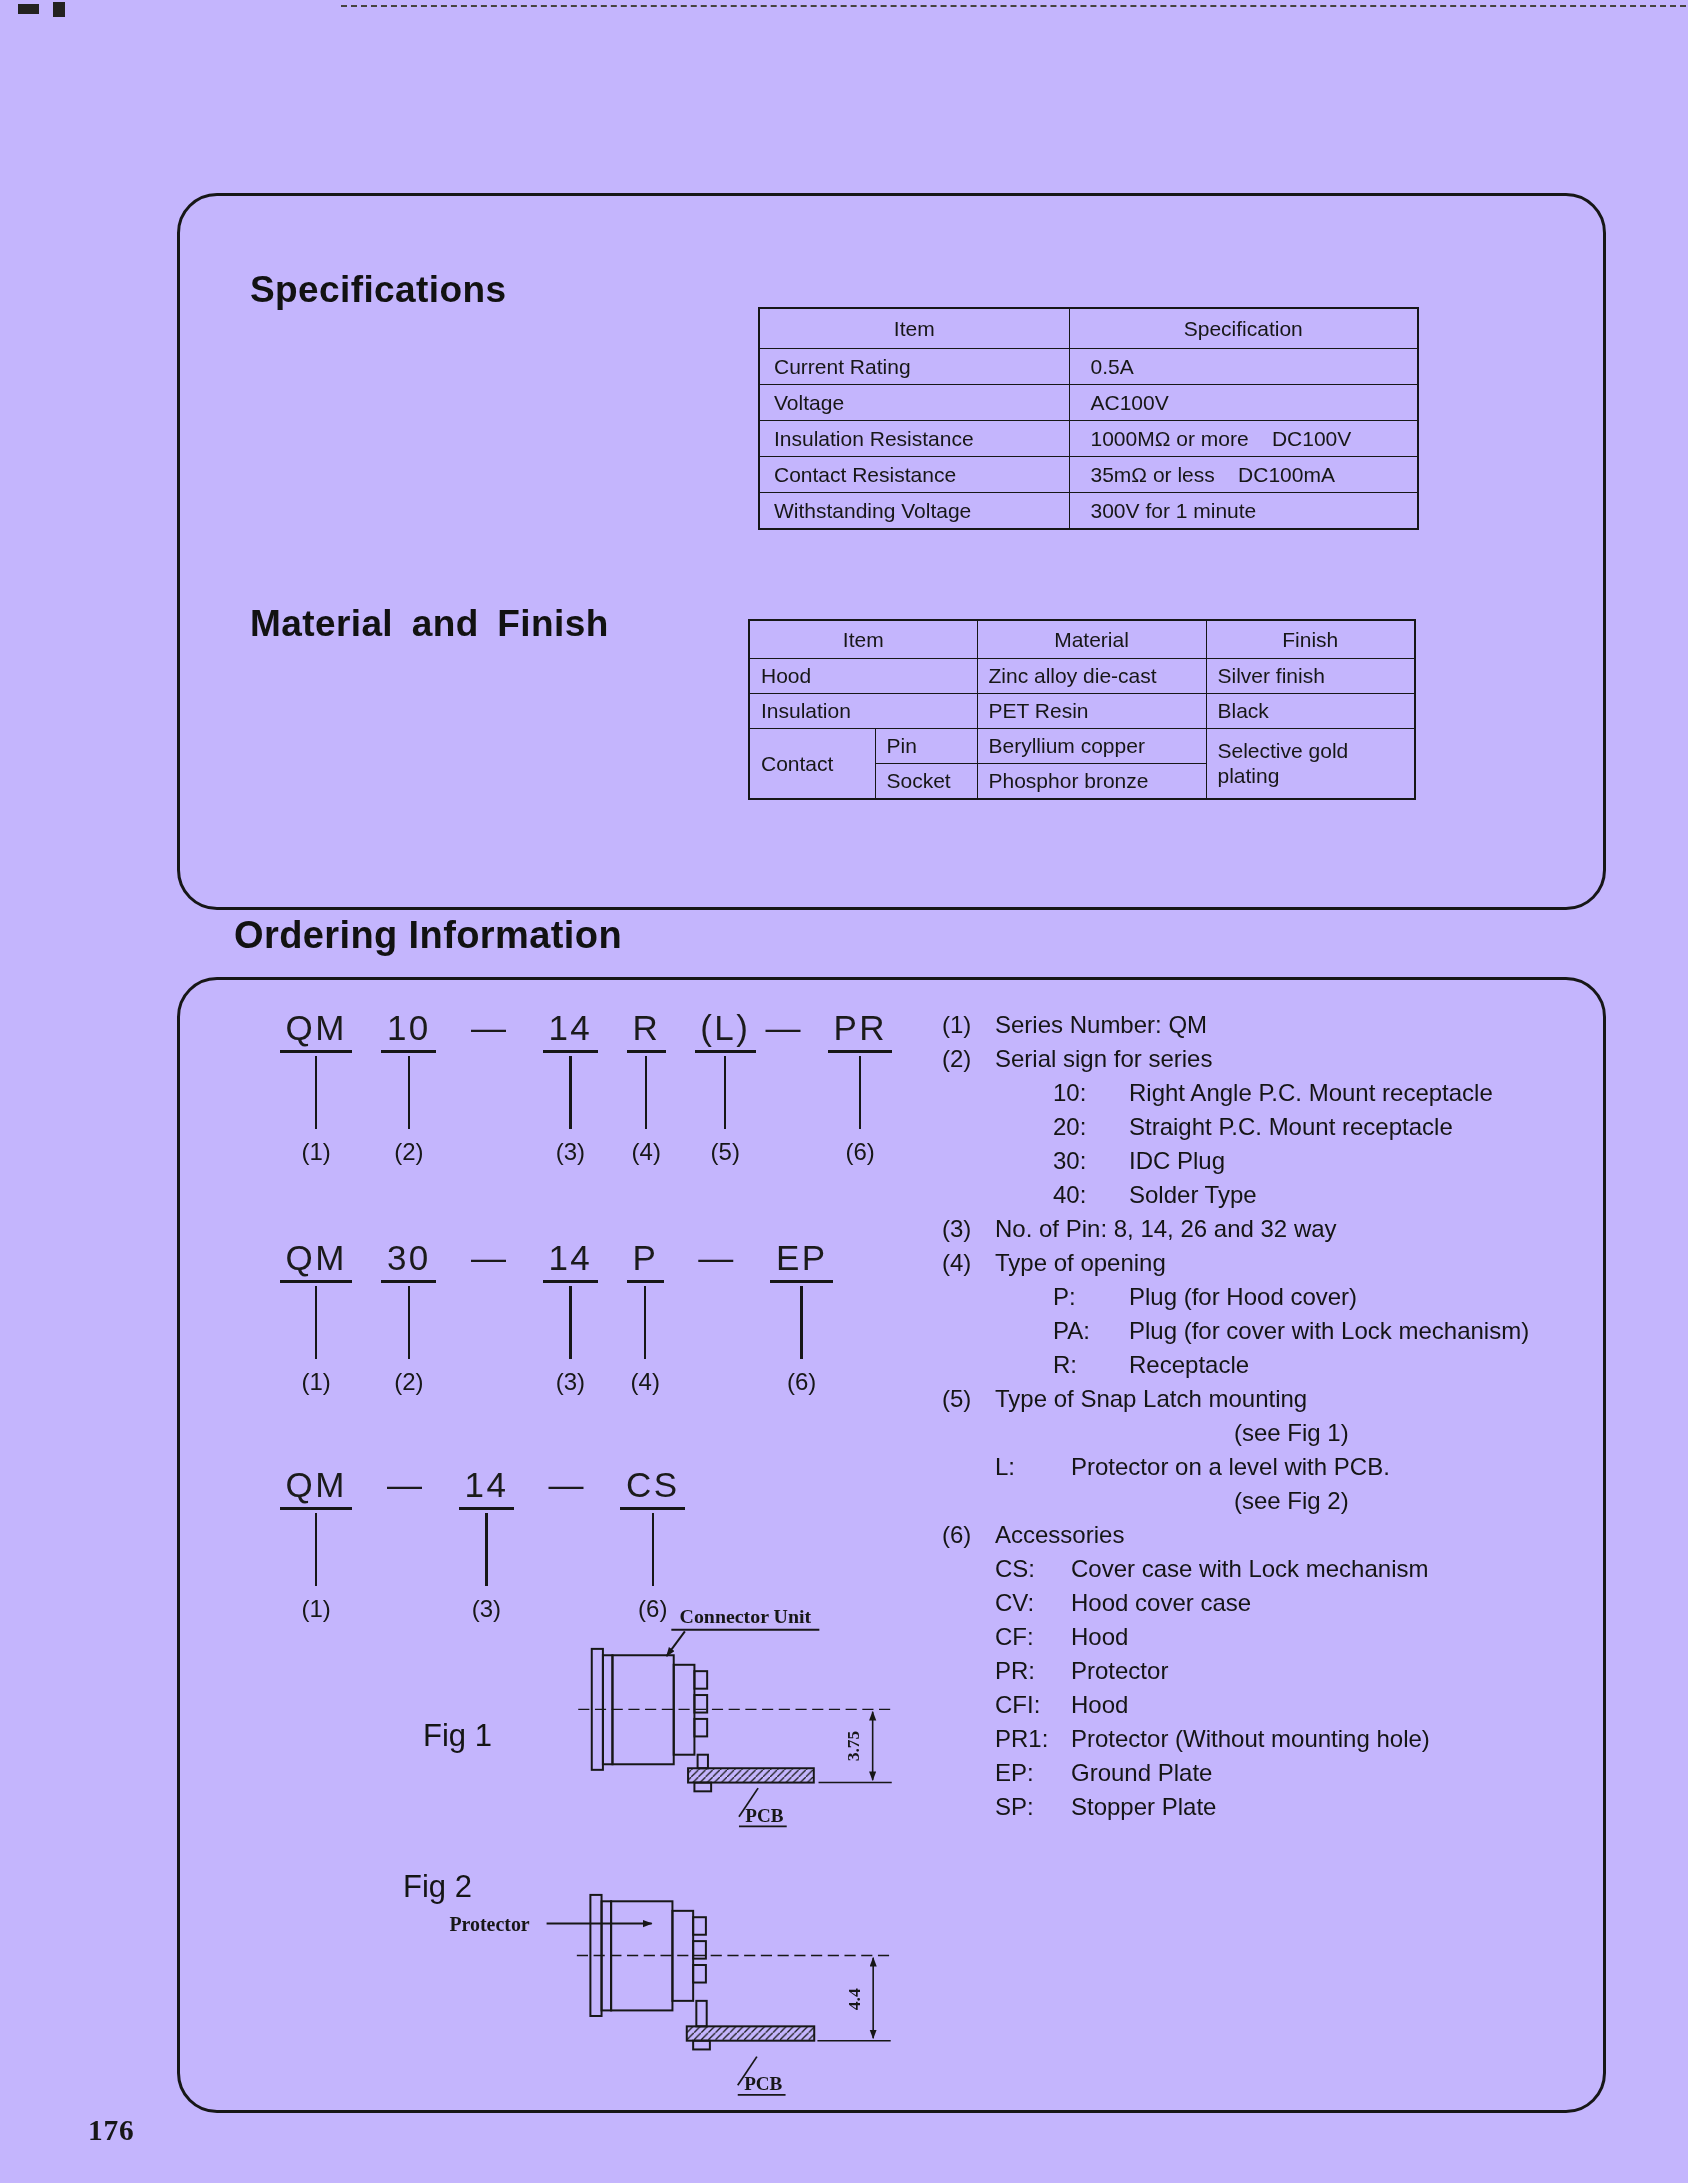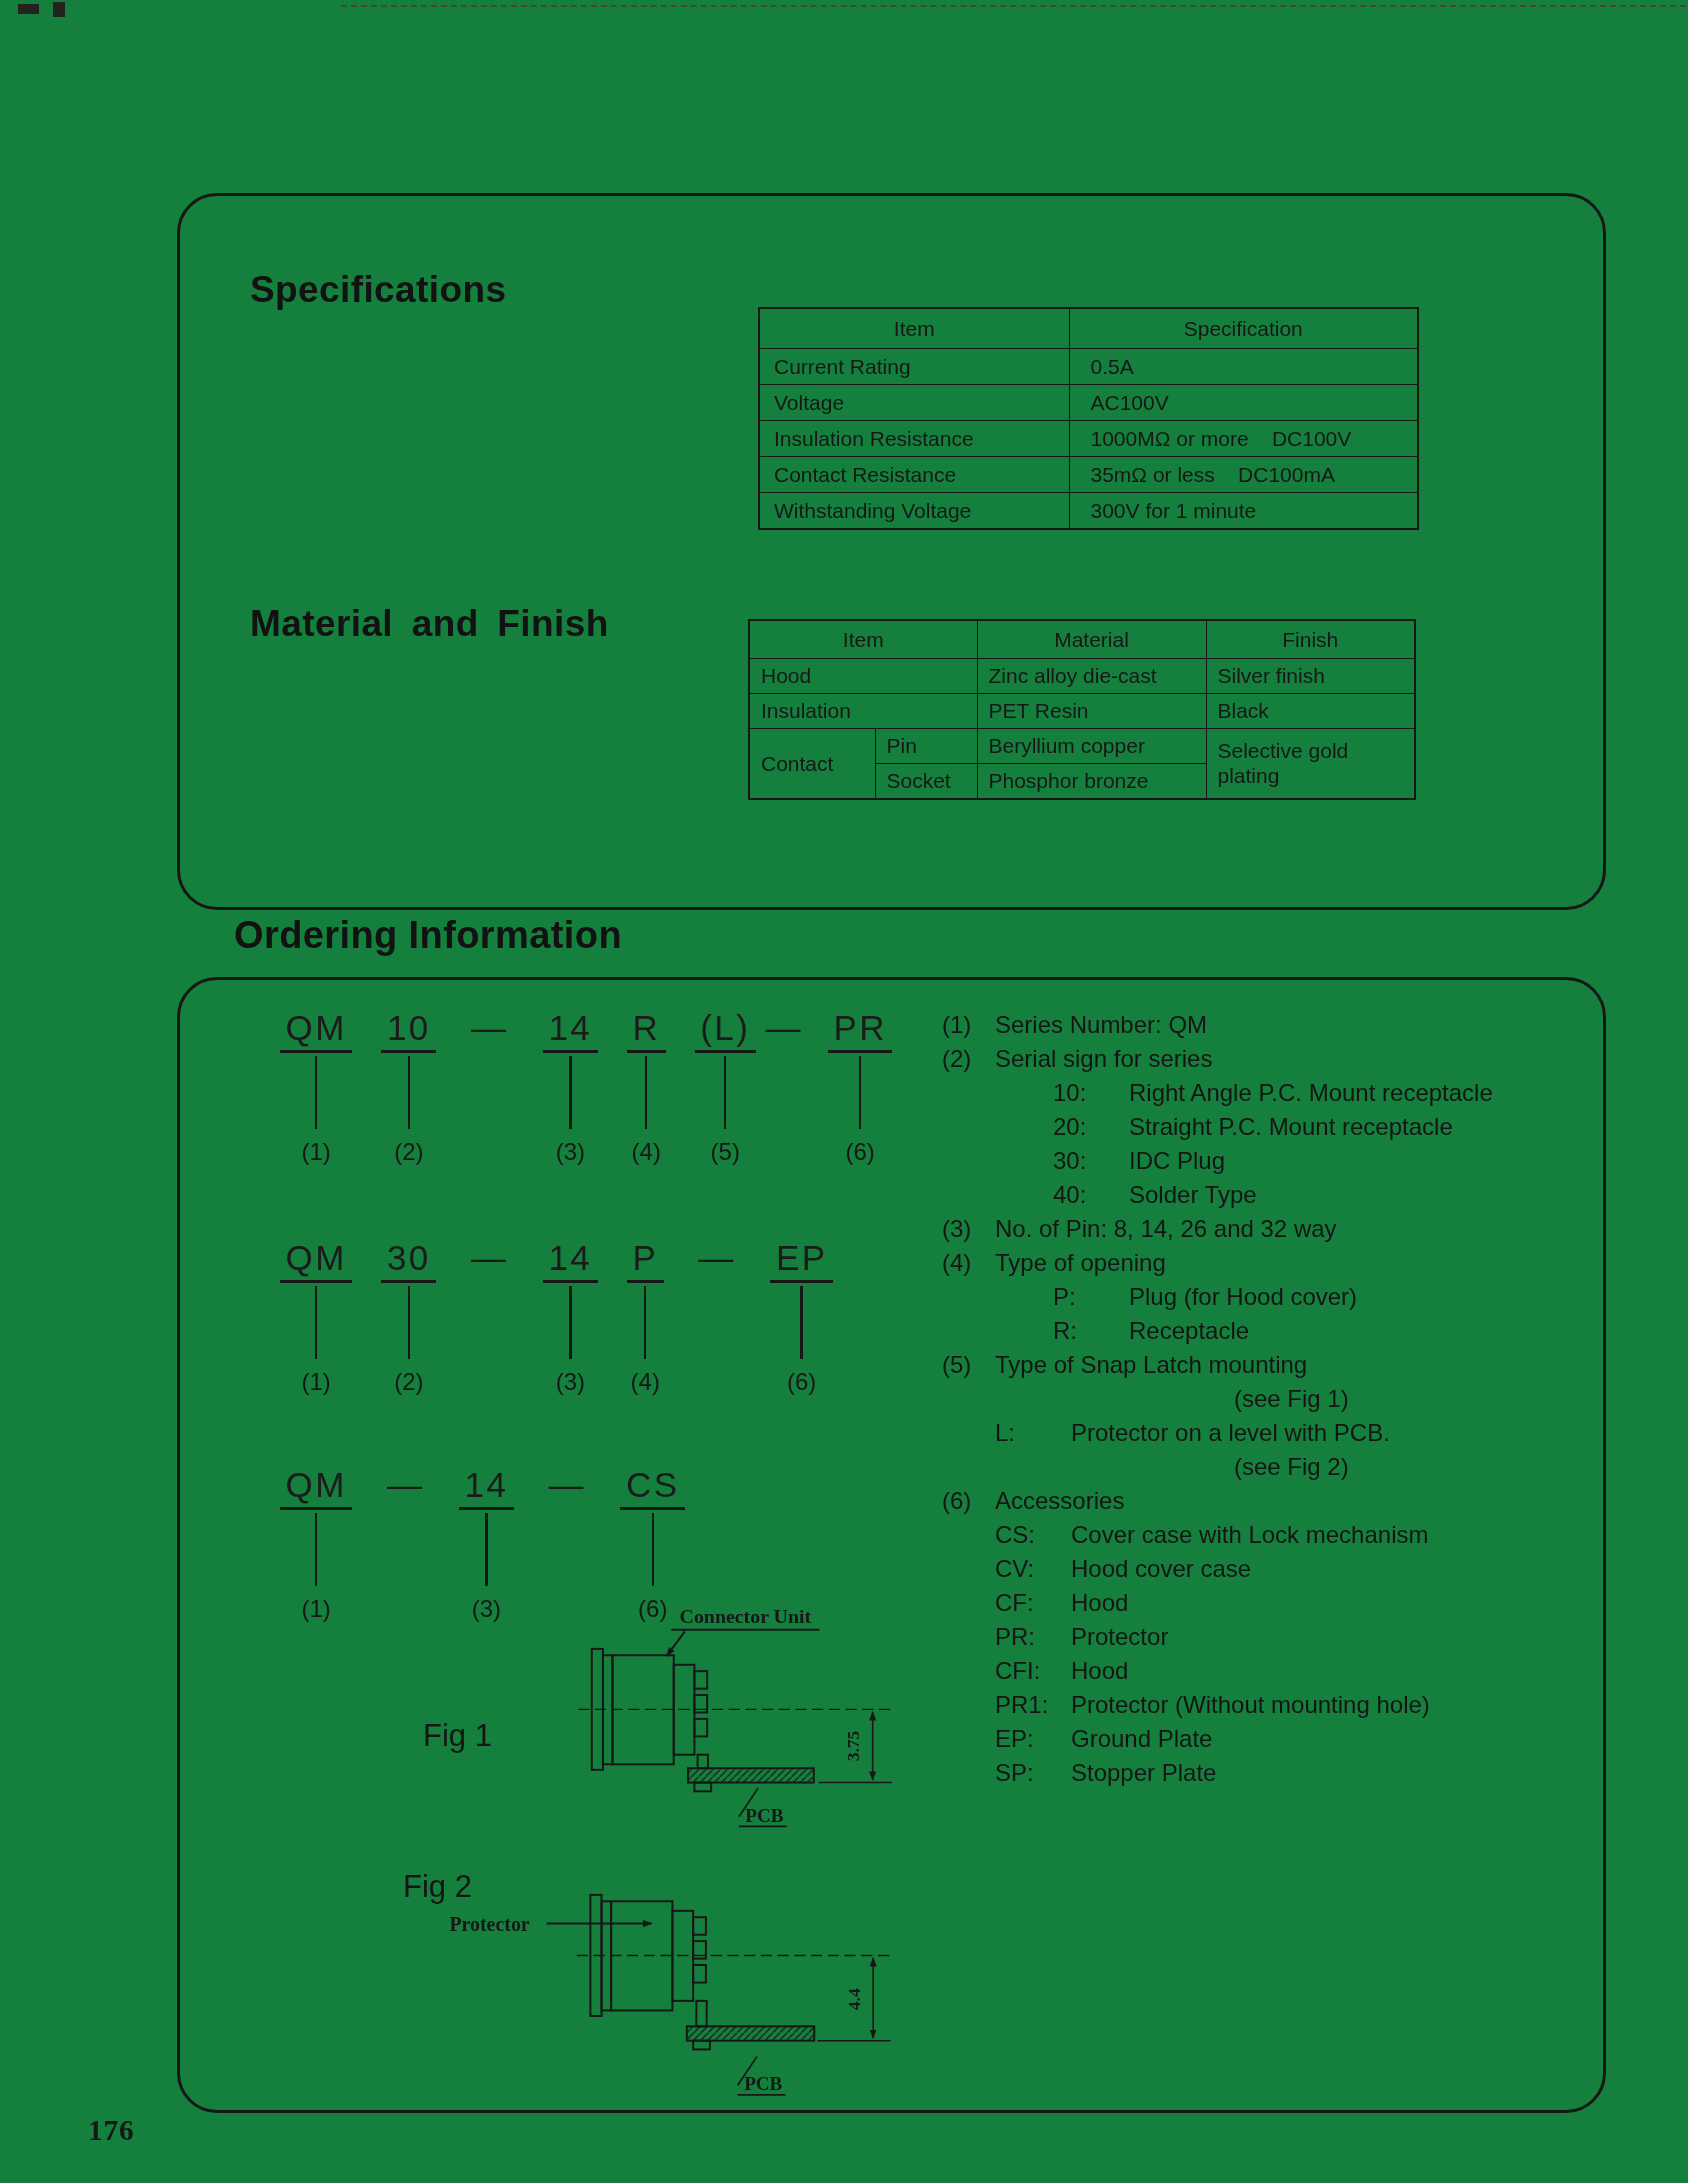--- a/index.html
+++ b/index.html
@@ -1,19 +1,19 @@
 <!DOCTYPE html>
 <html style="font-size:12.7px"><head>
 <meta charset="utf-8">
 <style>
   html,body{margin:0;padding:0;}
   body{background:#dddbd3;}
   .page{
     position:relative;width:1689px;height:2183px;overflow:hidden;
-    background:#15803d;color:#171717;
+    background:#c4b5fd;color:#171717;
     font-family:"Liberation Sans",sans-serif;
   }
   
   .artifact{position:absolute;}
   #artifact-top{left:341px;top:4.8px;width:1345px;border-top:2.4px dashed #46443f;}
   #artifact-m1{left:17.5px;top:4px;width:21px;height:10.3px;background:#23221f;}
   #artifact-m2{left:53px;top:1.6px;width:12px;height:15px;background:#23221f;}
 
   
   .rounded-box{position:absolute;border:3.2px solid #171717;border-radius:40px;}
@@ -304,20 +304,24 @@
         <div class="note-head">
           <span class="note-num">(4)</span>
           <span class="note-text">Type of opening</span>
         </div>
         <div class="subs deep">
           <div class="sub-row">
             <span class="sub-key">P:</span>
             <span class="sub-text">Plug (for Hood cover)</span>
           </div>
           <div class="sub-row">
+            <span class="sub-key">PA:</span>
+            <span class="sub-text">Plug (for cover with Lock mechanism)</span>
+          </div>
+          <div class="sub-row">
             <span class="sub-key">R:</span>
             <span class="sub-text">Receptacle</span>
           </div>
         </div>
       </div>
       <div class="note">
         <div class="note-head">
           <span class="note-num">(5)</span>
           <span class="note-text">Type of Snap Latch mounting</span>
         </div>

